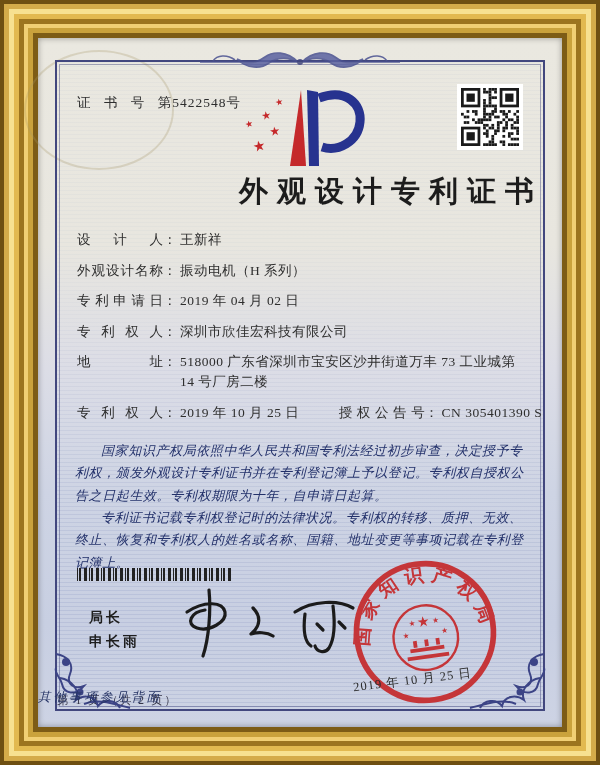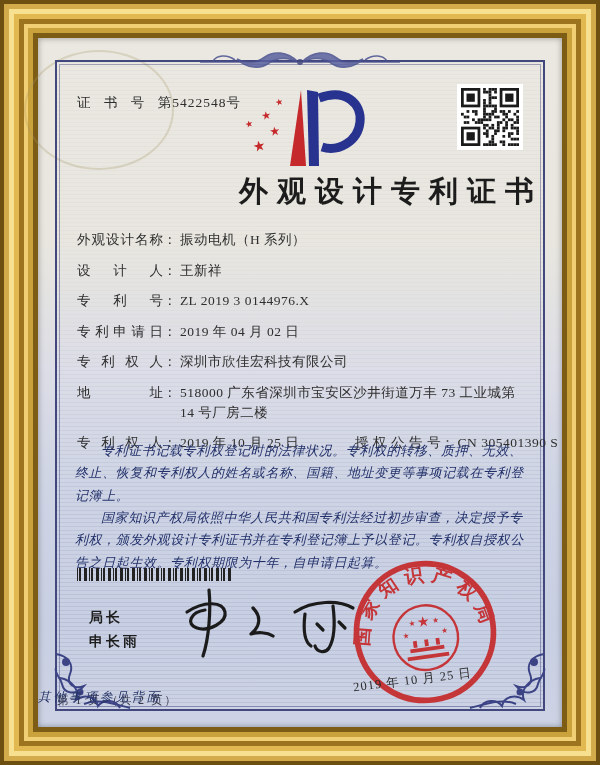--- a/index.html
+++ b/index.html
@@ -43,21 +43,21 @@
     font-size:29px;font-weight:bold;color:#1c1c1c;letter-spacing:9px;
   }
   .fields{position:absolute;left:20px;top:168px;right:16px;font-size:13.5px;color:#2e2e2e;}
   .frow{margin-bottom:10.5px;line-height:20px;white-space:nowrap;}
   .frow .lab{
     display:inline-block;width:86px;text-align:justify;text-align-last:justify;vertical-align:top;
   }
   .frow .colon{display:inline-block;vertical-align:top;}
   .frow .val{display:inline-block;vertical-align:top;white-space:normal;letter-spacing:.5px;}
   .frow .val.addr{width:340px;}
-  .pair2{margin-left:52px;}
+  .pair2{margin-left:36px;}
   .paras{
     position:absolute;left:18px;right:16px;top:378px;
     font-size:13px;line-height:1.72;color:#22306a;font-style:italic;letter-spacing:.6px;
   }
   .paras p{margin:0;text-indent:2em;}
   .barcode{position:absolute;left:20px;top:506px;width:155px;height:13px;}
   .director{position:absolute;left:32px;top:544px;font-size:14px;color:#1f1f1f;letter-spacing:3px;line-height:24px;font-weight:bold;}
   .signature{position:absolute;left:100px;top:520px;width:210px;height:80px;}
   .seal{position:absolute;left:292px;top:494px;width:152px;height:152px;transform:rotate(-8deg);opacity:.92;}
   .seal-date{
@@ -240,30 +240,26 @@
           <rect x="16" y="2" width="3" height="3" fill="#1a1a1a"></rect>
           <rect x="0" y="14" width="7" height="7" fill="#1a1a1a"></rect>
           <rect x="1" y="15" width="5" height="5" fill="#fff"></rect>
           <rect x="2" y="16" width="3" height="3" fill="#1a1a1a"></rect>
         </svg>
 
       <div class="title">外观设计专利证书</div>
 
       <div class="fields">
         <div class="frow">
+          <span class="lab">设计人</span><span class="colon">：</span>
+          <span class="val">王新祥</span>
+        </div>
+        <div class="frow">
           <span class="lab">外观设计名称</span><span class="colon">：</span>
           <span class="val">振动电机（H 系列）</span>
-        </div>
-        <div class="frow">
-          <span class="lab">设计人</span><span class="colon">：</span>
-          <span class="val">王新祥</span>
-        </div>
-        <div class="frow">
-          <span class="lab">专利号</span><span class="colon">：</span>
-          <span class="val">ZL 2019 3 0144976.X</span>
         </div>
         <div class="frow">
           <span class="lab">专利申请日</span><span class="colon">：</span>
           <span class="val">2019 年 04 月 02 日</span>
         </div>
         <div class="frow">
           <span class="lab">专利权人</span><span class="colon">：</span>
           <span class="val">深圳市欣佳宏科技有限公司</span>
         </div>
         <div class="frow">
@@ -276,22 +272,22 @@
             <span class="val">2019 年 10 月 25 日</span>
           </span>
           <span class="pair2">
             <span class="lab">授权公告号</span><span class="colon">：</span>
             <span class="val">CN 305401390 S</span>
           </span>
         </div>
       </div>
 
       <div class="paras">
+        <p>国家知识产权局依照中华人民共和国专利法经过初步审查，决定授予专利权，颁发外观设计专利证书并在专利登记簿上予以登记。专利权自授权公告之日起生效。专利权期限为十年，自申请日起算。</p>
         <p>专利证书记载专利权登记时的法律状况。专利权的转移、质押、无效、终止、恢复和专利权人的姓名或名称、国籍、地址变更等事项记载在专利登记簿上。</p>
-        <p>国家知识产权局依照中华人民共和国专利法经过初步审查，决定授予专利权，颁发外观设计专利证书并在专利登记簿上予以登记。专利权自授权公告之日起生效。专利权期限为十年，自申请日起算。</p>
       </div>
 
       <svg id="barcode" class="barcode" viewBox="0 0 155 13" preserveAspectRatio="none">
           <rect x="0" y="0" width="1" height="13" fill="#222"></rect>
           <rect x="2" y="0" width="2" height="13" fill="#222"></rect>
           <rect x="7" y="0" width="3" height="13" fill="#222"></rect>
           <rect x="12" y="0" width="1" height="13" fill="#222"></rect>
           <rect x="14" y="0" width="2" height="13" fill="#222"></rect>
           <rect x="19" y="0" width="3" height="13" fill="#222"></rect>
           <rect x="24" y="0" width="1" height="13" fill="#222"></rect>

